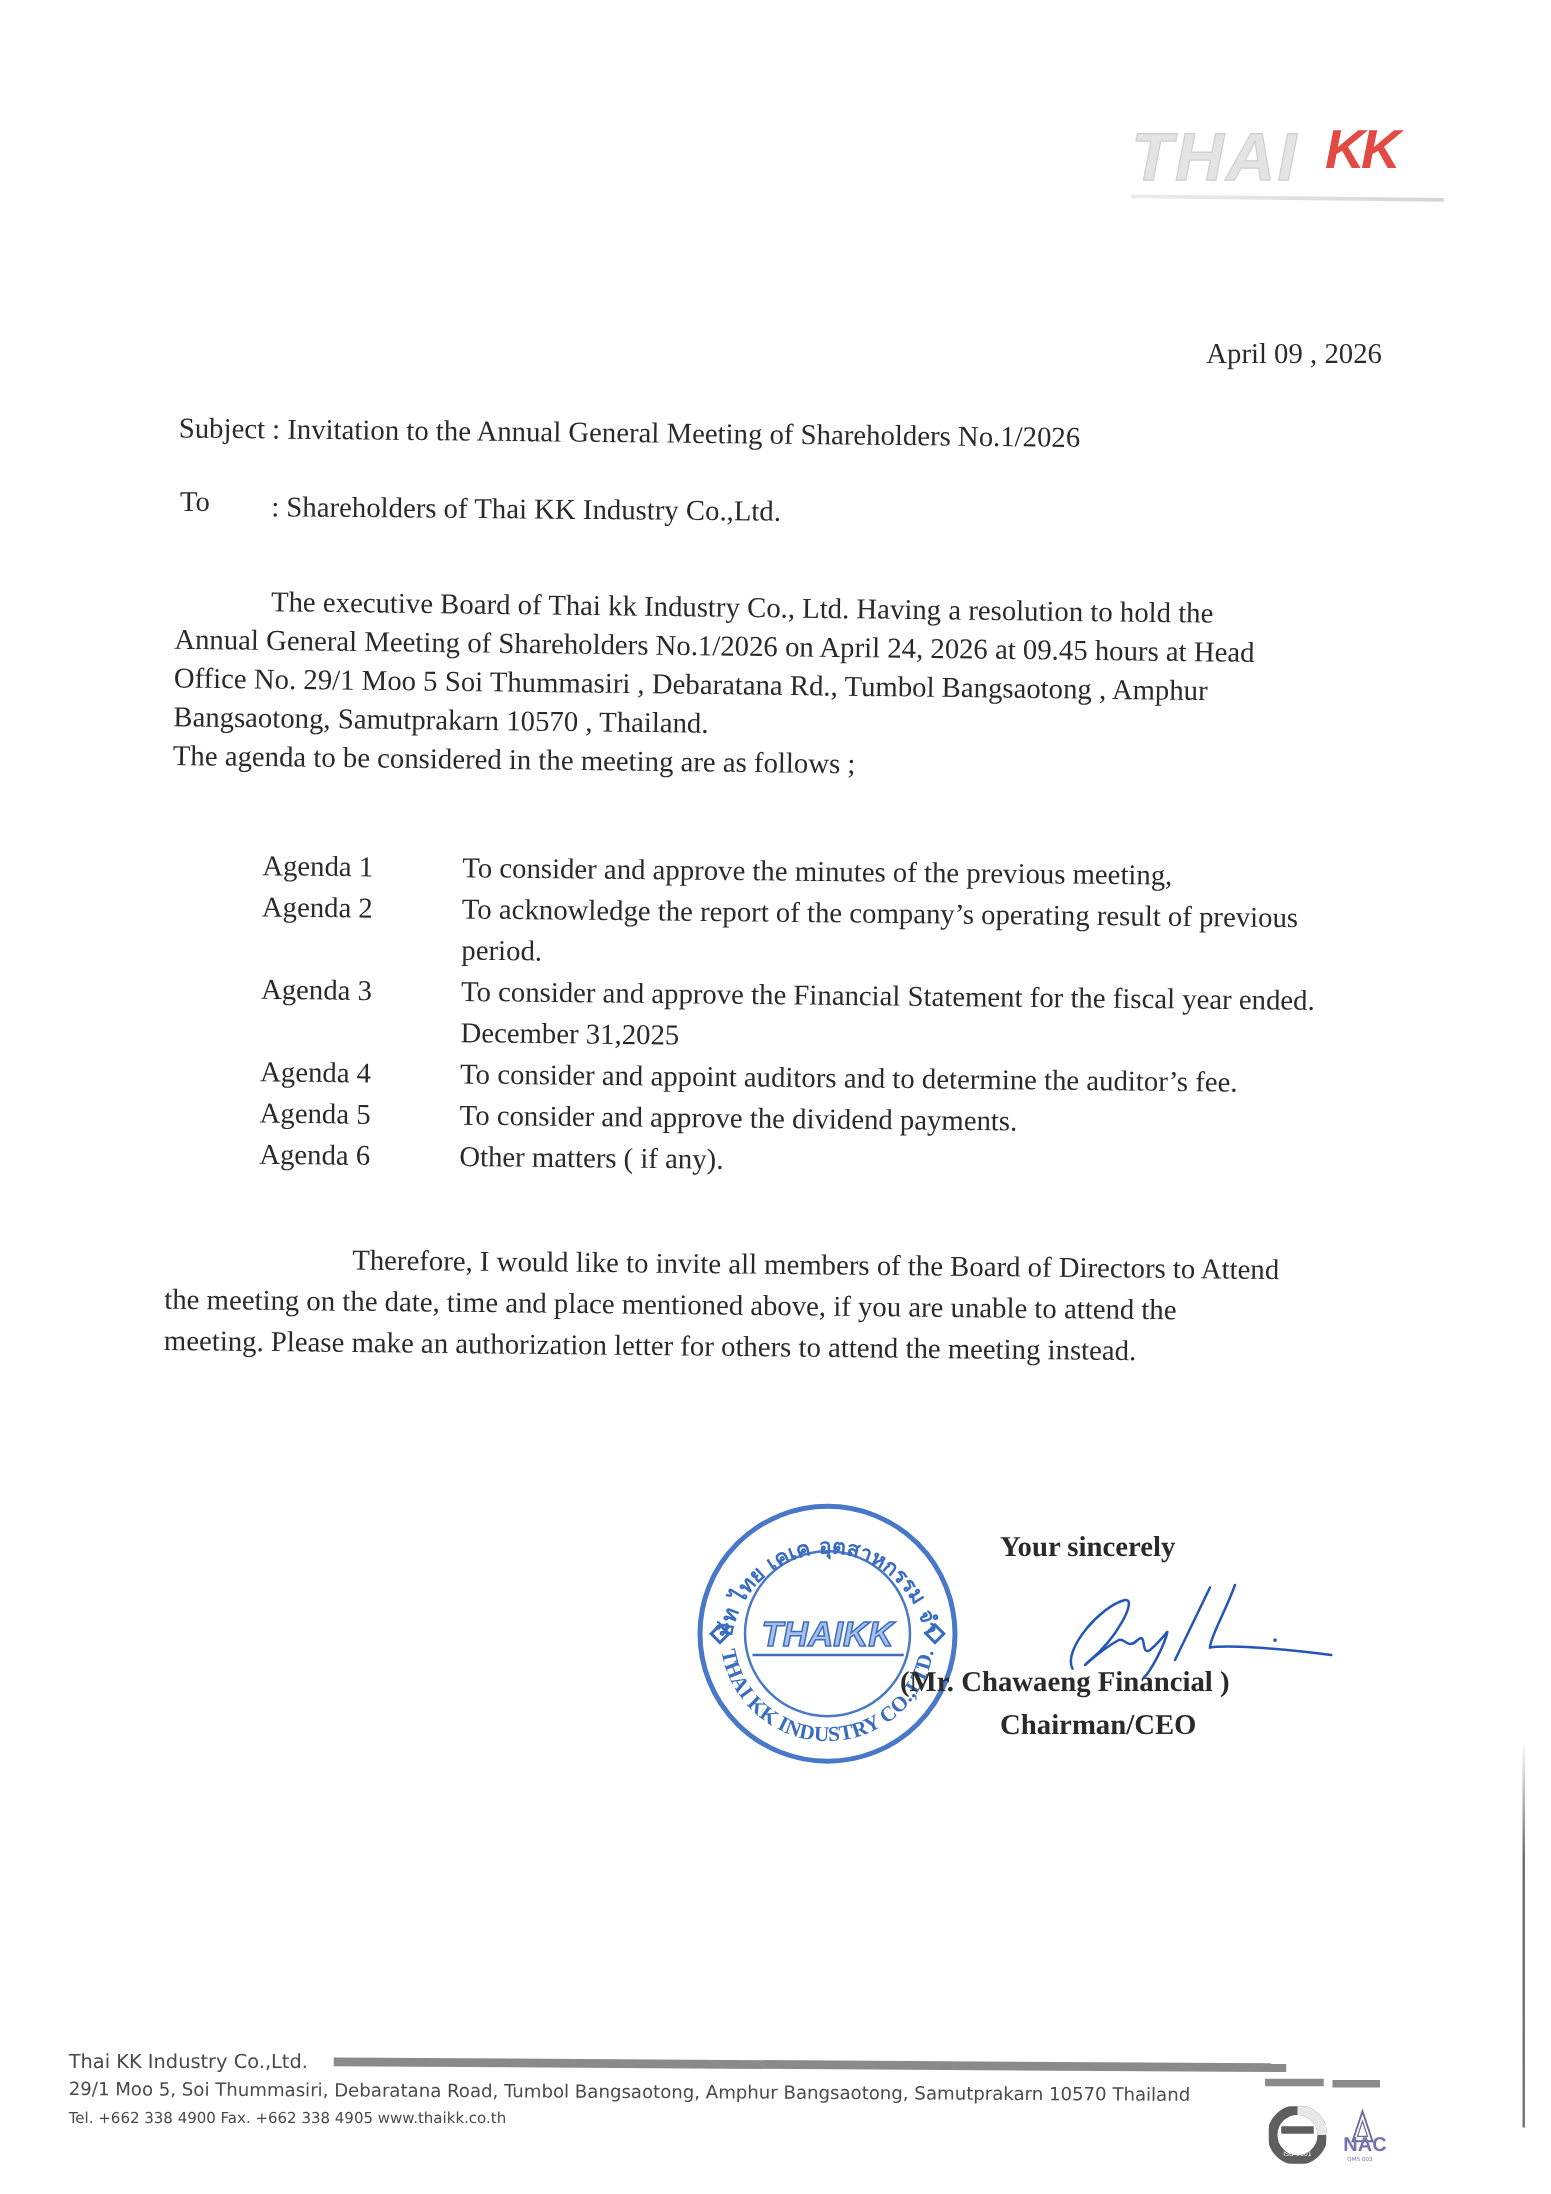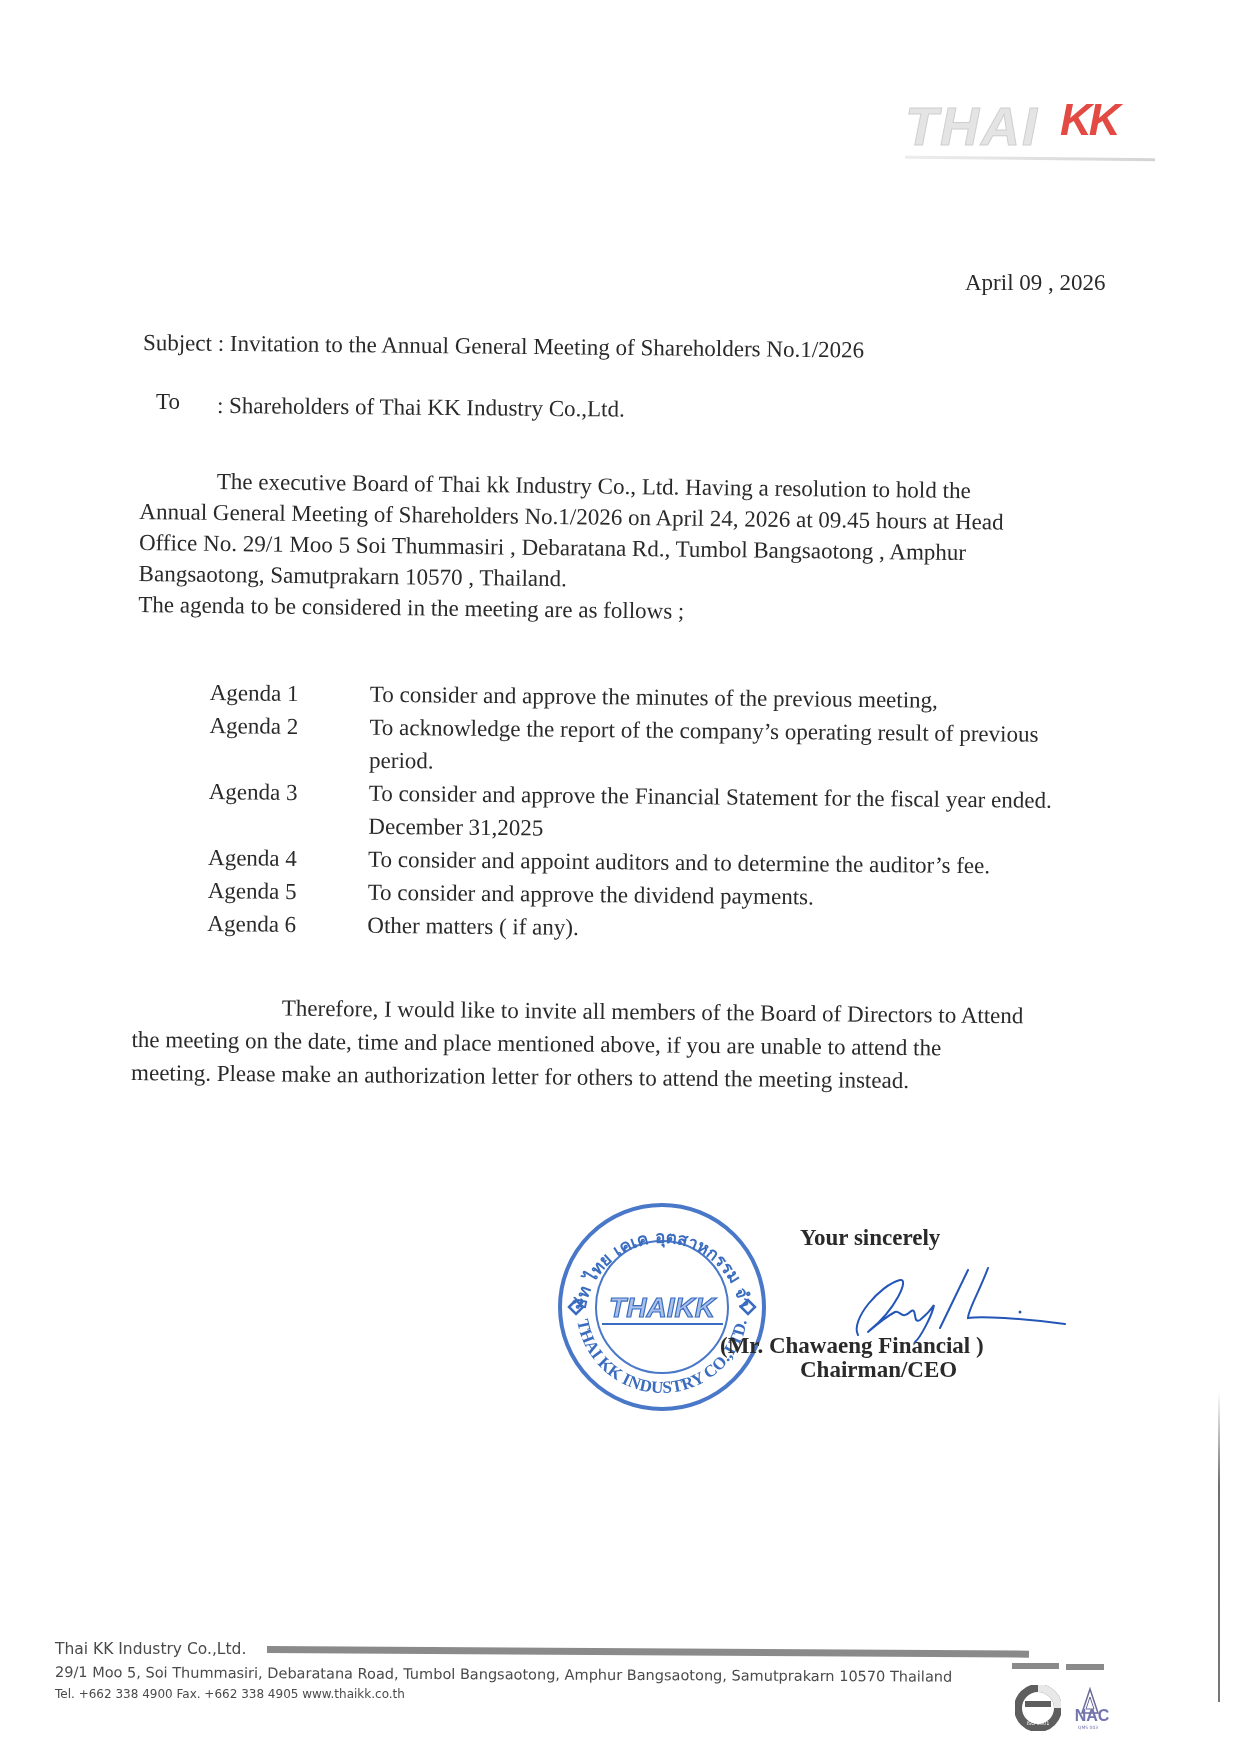--- a/index.html
+++ b/index.html
@@ -10,37 +10,37 @@
   .logo-thai { position: absolute; left: 0; top: 0; font-family: "Liberation Sans", sans-serif;
                font-style: italic; font-weight: bold; font-size: 54px; letter-spacing: 2px;
                color: #e4e4e4; -webkit-text-stroke: 1px #cfcfcf; }
   .logo-kk { position: absolute; left: 155px; top: 0; font-family: "Liberation Sans", sans-serif;
              font-style: italic; font-weight: bold; font-size: 44px; color: #e24a43; letter-spacing: -3px; }
   .logo-underline { position: absolute; left: 0; top: 62px; width: 250px; height: 3px;
                     background: linear-gradient(90deg, #ededed, #d4d4d4); transform: rotate(0.6deg); }
   .date { left: 965px; top: 270px; font-size: 23px; font-family: Liberation Serif, serif; }
   .line { font-size: 23px; white-space: nowrap; }
   .subject { left: 143px; top: 330px; transform: rotate(0.6deg); transform-origin: left; }
-  .to-label { left: 156px; top: 389px; }
+  .to-label { left: 144px; top: 389px; }
   .to-val { left: 217px; top: 393px; transform: rotate(0.5deg); transform-origin: left; }
   .para1 { left: 140px; top: 465px; width: 980px; transform: rotate(0.7deg); transform-origin: left top; }
   .para1 .pl { display: block; height: 31px; line-height: 31px; }
   .para1 .indent { padding-left: 77px; }
   .agenda { left: 200px; top: 676px; width: 920px; transform: rotate(0.6deg); transform-origin: left top; }
   .ag-row { display: flex; font-size: 23px; line-height: 33px; }
   .ag-label { width: 160px; flex: none; padding-left: 10px; }
   .ag-text { flex: 1; }
   .para2 { left: 132px; top: 990px; width: 990px; transform: rotate(0.6deg); transform-origin: left top; }
   .para2 .pl { display: block; height: 33px; line-height: 33px; }
   .para2 .indent { padding-left: 150px; }
   .stamp { left: 555px; top: 1200px; width: 215px; height: 215px; }
   .sign-block { left: 720px; top: 1225px; font-weight: bold; font-size: 23px; }
   .sincerely { position: absolute; left: 80px; top: 0; white-space: nowrap; }
   .signame { position: absolute; left: 0; top: 108px; white-space: nowrap; }
-  .sigtitle { position: absolute; left: 80px; top: 132px; white-space: nowrap; }
+  .sigtitle { position: absolute; left: 80px; top: 142px; white-space: nowrap; }
   .signature { left: 840px; top: 1250px; width: 230px; height: 95px; }
   .footer-company { left: 55px; top: 1640px; font-family: "DejaVu Sans", sans-serif; font-size: 15.5px; color: #4a4a4a; white-space: nowrap; }
   .footer-bar { left: 267px; top: 1646px; width: 762px; height: 7px; background: #8a8a8a; transform: rotate(0.35deg); transform-origin: left; }
   .footer-dash1 { left: 1012px; top: 1663px; width: 47px; height: 6px; background: #8a8a8a; }
   .footer-dash2 { left: 1066px; top: 1664px; width: 38px; height: 6px; background: #8a8a8a; }
   .footer-addr { left: 55px; top: 1664px; font-family: "DejaVu Sans", sans-serif; font-size: 14.5px; color: #4a4a4a; white-space: nowrap; transform: rotate(0.3deg); transform-origin: left; }
   .footer-tel { left: 55px; top: 1687px; font-family: "DejaVu Sans", sans-serif; font-size: 12px; color: #4a4a4a; white-space: nowrap; }
   .cert1 { left: 1015px; top: 1685px; width: 46px; height: 46px; }
   .cert2 { left: 1068px; top: 1687px; width: 44px; height: 44px; }
   .right-edge { left: 1218px; top: 1392px; width: 2px; height: 310px; background: linear-gradient(180deg, rgba(120,120,120,0), #6f6f6f 30%, #777 100%); }

